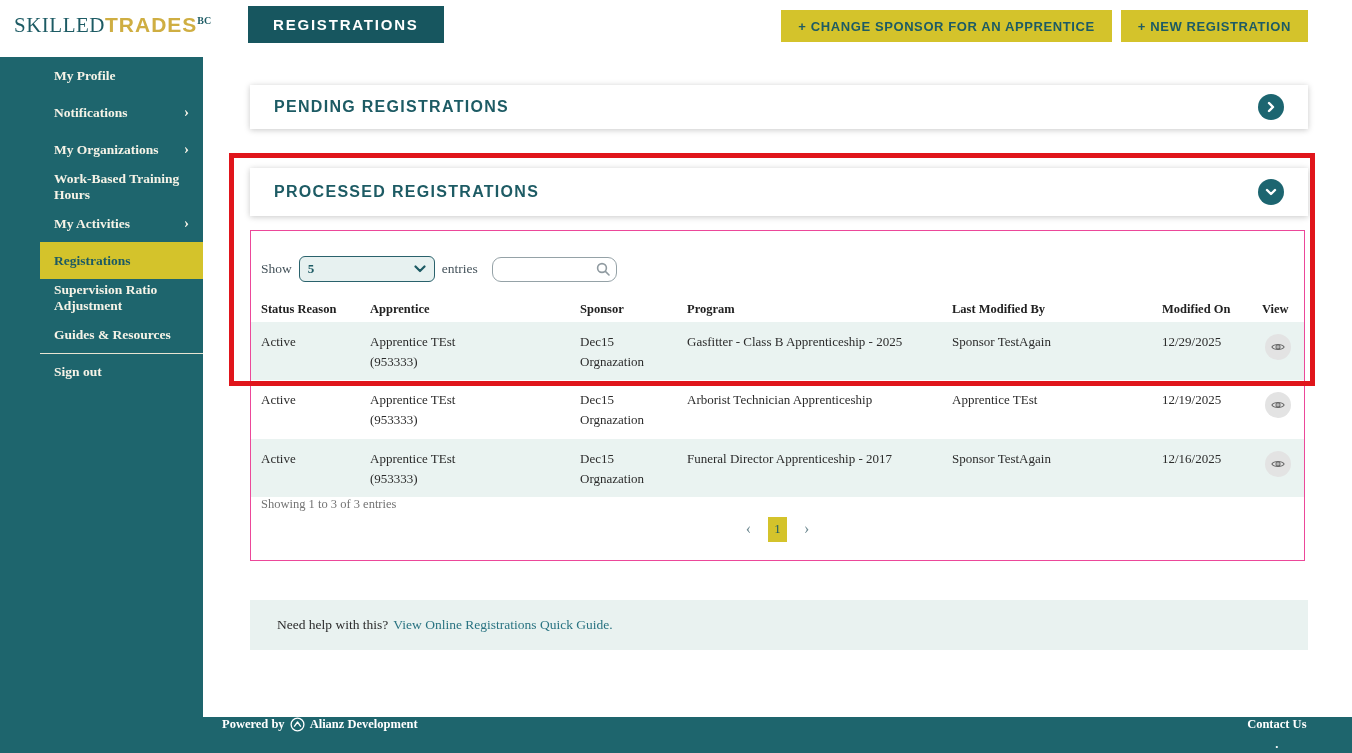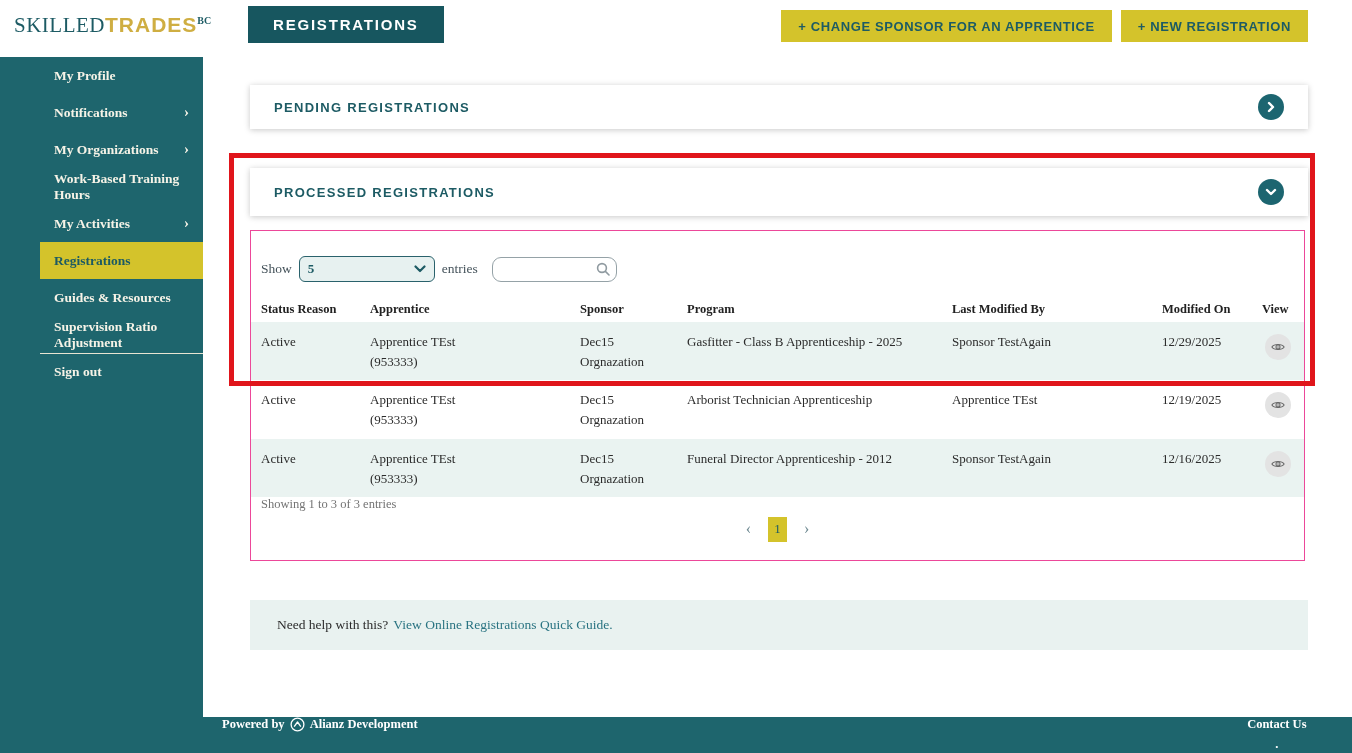--- a/index.html
+++ b/index.html
@@ -23,21 +23,21 @@
     font-family:"Liberation Sans",sans-serif;font-weight:bold;font-size:15px;letter-spacing:1.8px;
     display:flex;align-items:center;padding:0 25px;z-index:6;}
   .actions{position:absolute;right:44px;top:10px;display:flex;gap:9px;z-index:6;}
   .btn{height:32px;background:#d4c32b;color:#1d5b64;border:none;cursor:pointer;
     font-family:"Liberation Sans",sans-serif;font-weight:bold;font-size:13px;letter-spacing:.6px;padding:0 17px;}
   
   .card{position:absolute;left:250px;width:1058px;background:#fff;box-sizing:border-box;
     box-shadow:0 1px 6px rgba(0,0,0,.22);display:flex;align-items:center;padding:0 24px;}
   .card.pending{top:85px;height:44px;}
   .card.processed{top:168px;height:48px;}
-  .panel-title{font-family:"Liberation Sans",sans-serif;font-weight:bold;font-size:13px;
+  .panel-title{font-family:"Liberation Sans",sans-serif;font-weight:bold;font-size:16px;
     letter-spacing:1.3px;color:#1d5b64;}
   .circle-btn{width:26px;height:26px;border-radius:50%;background:#1c6570;margin-left:auto;
     display:flex;align-items:center;justify-content:center;cursor:pointer;flex:0 0 auto;}
   
   .table-wrap{position:absolute;left:250px;top:230px;width:1055px;height:331px;background:#fff;
     border:1px solid #ec4899;box-sizing:border-box;z-index:4;}
   .controls{display:flex;align-items:center;margin:25px 10px 0 10px;font-size:13.5px;color:#44525a;}
   .controls .lbl{margin:0 7px 0 0;}
   .select-box{width:118px;height:24px;border:1px solid #2a626c;border-radius:6px;background:#e7f1f0;
     color:#1d5b64;font-weight:bold;font-size:13px;display:flex;align-items:center;
@@ -102,24 +102,24 @@
     <span>Work-Based Training Hours</span>
   </div>
   <div class="side-item">
     <span>My Activities</span>
     <span class="chev">›</span>
   </div>
   <div class="side-item active">
     <span>Registrations</span>
   </div>
   <div class="side-item">
+    <span>Supervision Ratio Adjustment</span>
+  </div>
+  <div class="side-item">
     <span>Guides &amp; Resources</span>
-  </div>
-  <div class="side-item">
-    <span>Supervision Ratio Adjustment</span>
   </div>
   <div class="side-item divided">
     <span>Sign out</span>
   </div>
 </aside>
 
 <section class="card pending">
   <span class="panel-title">PENDING REGISTRATIONS</span>
   <span class="circle-btn">
     <svg width="12" height="12" viewBox="0 0 12 12">
@@ -227,21 +227,21 @@
       <tr class="alt">
         <td>Active</td>
         <td>
           <div>Apprentice TEst</div>
           <div>(953333)</div>
         </td>
         <td>
           <div>Dec15</div>
           <div>Orgnazation</div>
         </td>
-        <td>Funeral Director Apprenticeship - 2012</td>
+        <td>Funeral Director Apprenticeship - 2017</td>
         <td>Sponsor TestAgain</td>
         <td>12/16/2025</td>
         <td>
           <button class="eye-btn">
             <svg width="16" height="12" viewBox="0 0 16 12">
               <path d="M1 6 C3.5 2.2 12.5 2.2 15 6 C12.5 9.8 3.5 9.8 1 6 Z" fill="none" stroke="#666" stroke-width="1.2"></path>
               <circle cx="8" cy="6" r="2.3" fill="none" stroke="#666" stroke-width="1.2"></circle>
               <circle cx="8" cy="6" r="0.8" fill="#666"></circle>
             </svg>
           </button>

